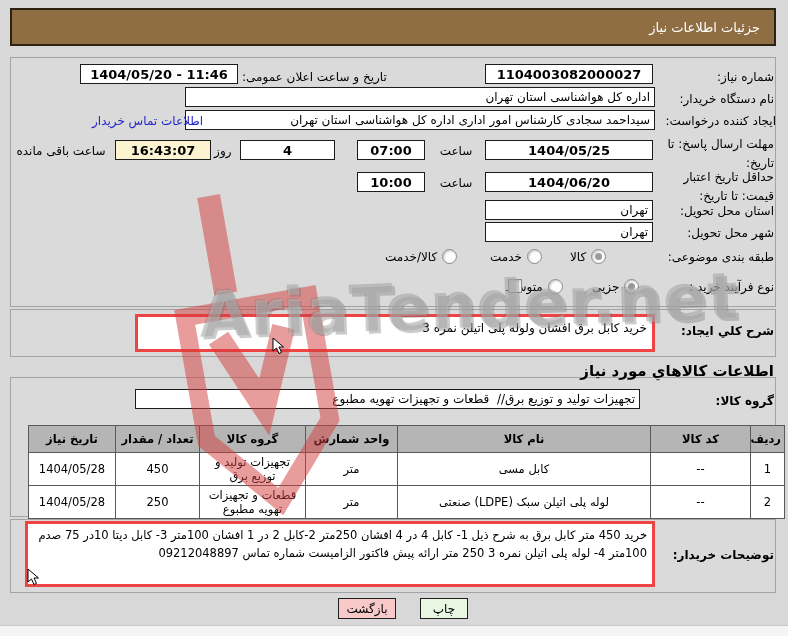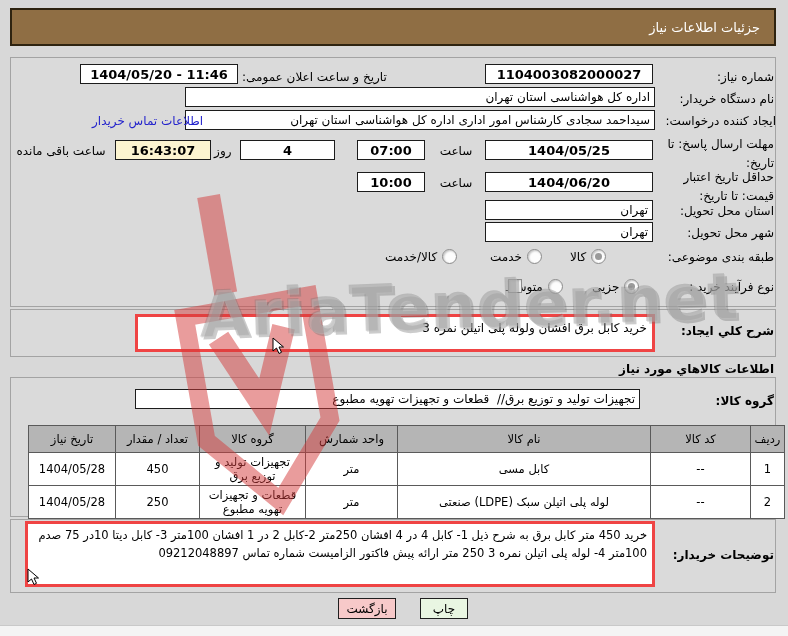--- a/index.html
+++ b/index.html
@@ -31,21 +31,21 @@
        box-shadow:inset 1px 1px 2px #cfcfcf;flex:0 0 auto;}
   .chkline{font-size:11.5px;white-space:nowrap;}
   
   .txtbox{position:absolute;background:#fff;border:3px solid #ef4444;box-sizing:border-box;
           padding:2px 5px;text-align:right;overflow:hidden;z-index:3;line-height:1.6;}
   
   table.goods{position:absolute;left:28px;top:425px;width:756px;border-collapse:collapse;
               table-layout:fixed;font-size:11.5px;direction:rtl;z-index:3;}
   table.goods th,table.goods td{border:1px solid #5a5a5a;text-align:center;vertical-align:middle;
               padding:1px 3px;overflow:hidden;line-height:1.25;}
-  table.goods th{background:#b5b5b5;font-weight:normal;height:24px;}
+  table.goods th{background:#b5b5b5;font-weight:bold;height:24px;}
   table.goods td{background:#ffffff;height:30px;}
   
   .btn{position:absolute;height:21px;border:1px solid #1f1f1f;box-sizing:border-box;font:inherit;
        font-size:12px;display:flex;align-items:center;justify-content:center;cursor:pointer;z-index:3;}
   .btn.print{background:#e9f6e2;}
   .btn.back{background:#f7c9c9;}
   .bottomstrip{position:absolute;left:0;top:625px;width:788px;height:11px;background:#f4f4f4;
                border-top:1px solid #c9c9c9;}
   
   .wm{position:absolute;pointer-events:none;z-index:40;}
@@ -130,21 +130,21 @@
   </span>
 
   <div class="lbl bold" style="right:14px;top:324px;">شرح کلي ایجاد:</div>
   <div class="txtbox" style="left:135px;top:314px;width:520px;height:38px;">خرید کابل برق افشان ولوله پلی اتیلن نمره 3</div>
   <div class="cursor" style="left:272px;top:337px;">
     <svg width="12" height="17" viewBox="0 0 12 17">
         <path d="M1,1 L1,14 L4.5,11 L7,16.5 L9.5,15.3 L7,10 L11.5,10 Z" fill="#ffffff" stroke="#000" stroke-width="1"></path>
       </svg>
   </div>
 
-  <div class="lbl bold" style="right:14px;top:362px;font-size:12px;">اطلاعات کالاهاي مورد نیاز</div>
+  <div class="lbl bold" style="right:14px;top:362px;font-size:15px;">اطلاعات کالاهاي مورد نیاز</div>
   <div class="lbl bold" style="right:14px;top:394px;">گروه کالا:</div>
   <input class="inp rtl" style="left: 135px; top: 389px; width: 505px;" readonly="" value="تجهیزات تولید و توزیع برق//  قطعات و تجهیزات تهویه مطبوع">
 
   <table class="goods">
     <colgroup>
       <col style="width:34px">
         <col style="width:100px">
         <col style="width:253px">
       <col style="width:92px">
         <col style="width:106px">

